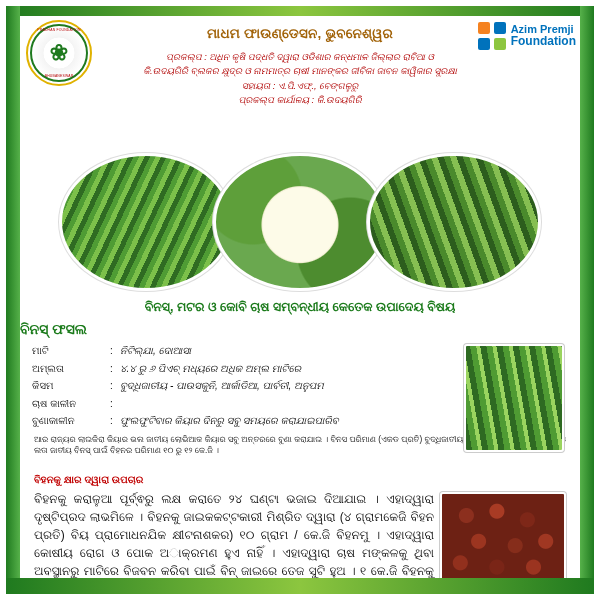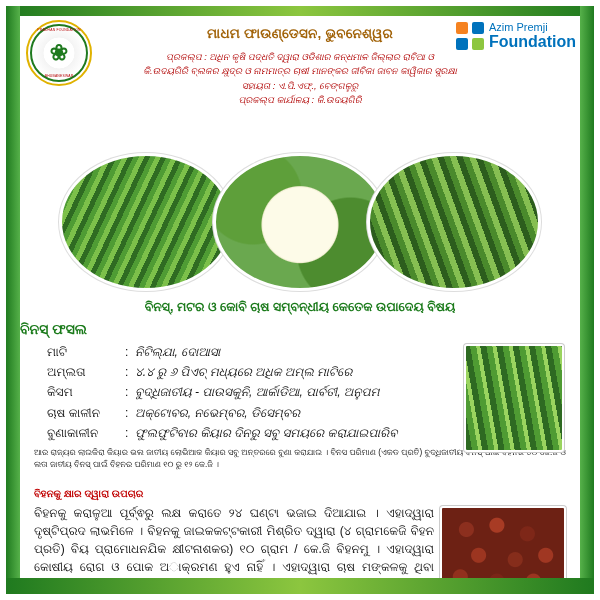--- a/index.html
+++ b/index.html
@@ -71,22 +71,22 @@
   }
   .apf-mark{
     width:28px;height:28px;position:relative;
   }
   .apf-mark i{position:absolute;display:block;border-radius:2px;}
   .apf-mark .b1{left:0;top:0;width:12px;height:12px;background:#f58220;}
   .apf-mark .b2{right:0;top:0;width:12px;height:12px;background:#0072bc;}
   .apf-mark .b3{left:0;bottom:0;width:12px;height:12px;background:#0072bc;}
   .apf-mark .b4{right:0;bottom:0;width:12px;height:12px;background:#8dc63f;}
   .apf-text{line-height:1.05;}
-  .apf-text .l1{font-size:11px;font-weight:normal;color:#0072bc;}
-  .apf-text .l2{font-size:16px;font-weight:bold;color:#0072bc;}
+  .apf-text .l1{font-size:11px;font-weight:bold;color:#0072bc;}
+  .apf-text .l2{font-size:12px;font-weight:bold;color:#0072bc;}
   .head-center{
     text-align:center;padding:0 70px;
   }
   .head-title{
     font-size:13.5px;font-weight:bold;color:#a16207;margin-top:6px;letter-spacing:.2px;
   }
   .head-lines{
     margin-top:8px;color:#b00000;font-size:9.2px;line-height:1.55;font-style:italic;
   }
   .head-lines .ln{display:block;}
@@ -122,21 +122,21 @@
   }
   
   .hl-green{
     text-align:center;color:#1a7a1a;font-weight:bold;font-size:12.5px;margin-top:8px;
   }
   .hl-green2{
     color:#1a7a1a;font-weight:bold;font-size:14px;margin-top:6px;margin-bottom:6px;
   }
   
   .specs{
-    margin:0 27px;font-size:12px;color:#111;line-height:1.35;
+    margin:0 12px;font-size:10px;color:#111;line-height:1.35;
   }
   .specs .row{display:flex;margin-bottom:4px;}
   .specs .k{width:78px;flex:none;}
   .specs .c{width:10px;flex:none;}
   .specs .v{flex:1;font-style:italic;}
   .note{
     margin:6px 14px 0 14px;font-size:8.2px;line-height:1.45;color:#111;text-align:justify;
   }
   
   .sec2{
@@ -243,21 +243,20 @@
           <div class="v">୪.୪ ରୁ ୬ ପିଏଚ୍ ମଧ୍ୟରେ ଅଧିକ ଅମ୍ଲ ମାଟିରେ</div>
         </div>
         <div class="row">
           <div class="k">କିସମ</div>
           <div class="c">:</div>
           <div class="v">ବୁଦ୍ଧିଜାତୀୟ - ପାଉସକୁନି, ଆର୍କାଡିଆ, ପାର୍ବତୀ, ଅନୁପମ</div>
         </div>
         <div class="row">
           <div class="k">ଚାଷ କାଳୀନ</div>
           <div class="c">:</div>
-          <div class="v">ଅକ୍ଟୋବର, ନଭେମ୍ବର, ଡିସେମ୍ବର</div>
         </div>
         <div class="row">
           <div class="k">ବୁଣାକାଳୀନ</div>
           <div class="c">:</div>
           <div class="v">ଫୁଲଫୁଟିବାର କିୟାର ଦିନରୁ ସବୁ ସମୟରେ କରାଯାଇପାରିବ</div>
         </div>
       </div>
       <div class="note">ଆର ରାଜ୍ୟର ଲାଇକିରା କିୟାର ଭଲ ଜାତୀୟ ଲୋଭିଆକ କିୟାର ସବୁ ଅନ୍ତରରେ ବୁଣା କରାଯାଇ । ବିନସ ପରିମାଣ (ଏକଡ ପ୍ରତି) ବୁଦ୍ଧିଜାତୀୟ ବିନସ୍ ପାଇଁ ବିହନର ୪୦ କେ.ଜି ଓ ଲତା ଜାତୀୟ ବିନସ୍ ପାଇଁ ବିହନର ପରିମାଣ ୧୦ ରୁ ୧୨ କେ.ଜି ।</div>
     </div>
 

